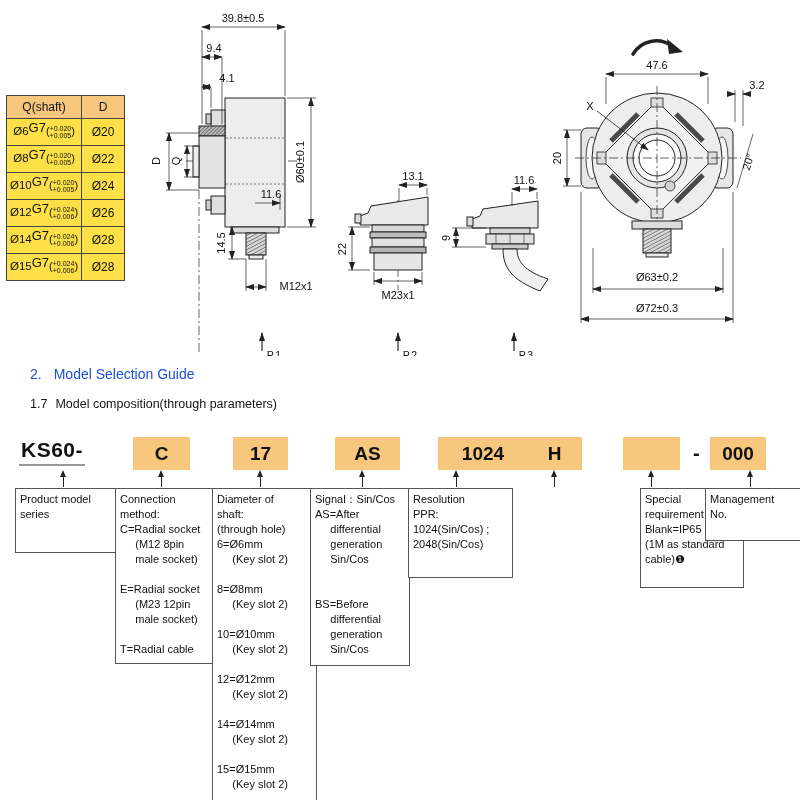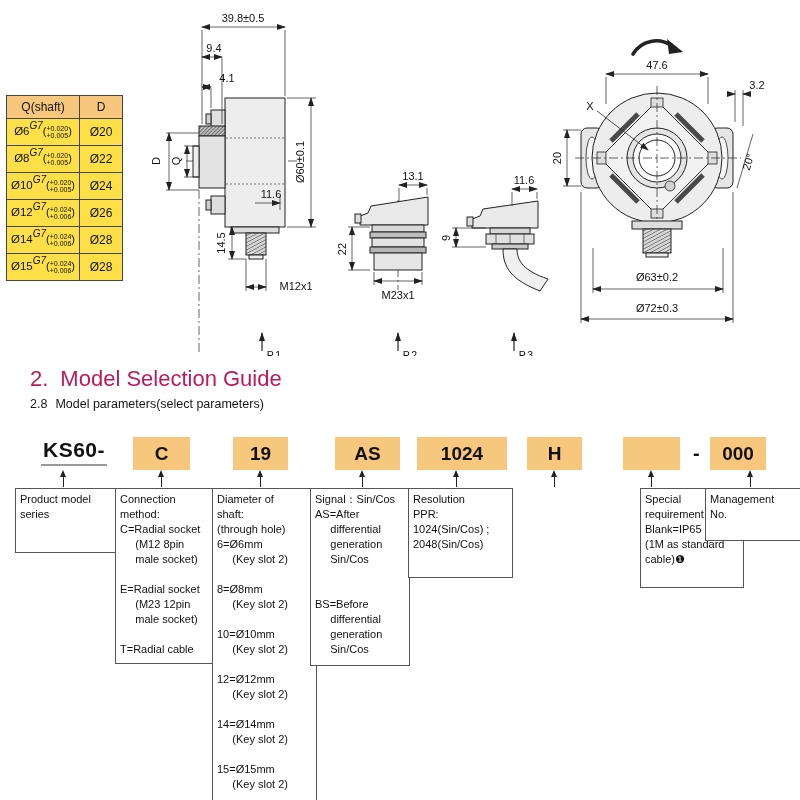--- a/index.html
+++ b/index.html
@@ -6,34 +6,34 @@
   .page{position:relative;width:800px;height:800px;background:#fff;overflow:hidden;
         font-family:"Liberation Sans","DejaVu Sans",sans-serif;color:#111;}
   
   .shaft-table{position:absolute;left:6px;top:72px;border-collapse:collapse;background:#fde047;margin-top:23px;}
   .shaft-table th,.shaft-table td{border:1px solid #444;text-align:center;vertical-align:middle;padding:0 3px;}
   .shaft-table th{height:22px;font-size:12px;font-weight:400;}
   .shaft-table td{height:26px;font-size:12px;}
   .qcol{width:66px;}
   .dcol{width:36px;}
   .qcell{font-size:11.5px;white-space:nowrap;display:flex;justify-content:center;}
-  .qcell sup{font-size:10px;margin-top:-5px;font-style:italic;}
+  .qcell sup{font-size:13px;margin-top:-5px;}
   .tols{display:inline-flex;flex-direction:column;font-size:7px;line-height:7.5px;text-align:left;}
   .paren{font-size:11px;}
   
   .drawings{position:absolute;left:0;top:0;}
   .dim{font-size:11px;fill:#111;text-anchor:middle;}
   .dim-s{font-size:10.5px;fill:#111;text-anchor:middle;}
   
-  .sec-title{position:absolute;left:30px;top:366px;font-size:22px;color:#be185d;}
+  .sec-title{position:absolute;left:30px;top:366px;font-size:14px;color:#1d4ed8;}
   .sec-title .num{margin-right:12px;}
   .sec-sub{position:absolute;left:30px;top:397px;font-size:12.5px;color:#151515;}
   .sec-sub .num{margin-right:8px;}
   
-  .model-prefix{position:absolute;left:41px;top:438px;font-size:21px;font-weight:bold;
+  .model-prefix{position:absolute;left:19px;top:438px;font-size:21px;font-weight:bold;
                 border-bottom:2px solid #9a9a9a;padding:0 2px 2px 2px;letter-spacing:.5px;}
   .seg{position:absolute;top:437px;height:33px;background:#F6C77C;display:flex;align-items:center;
        justify-content:center;font-size:19px;font-weight:bold;color:#111;}
   .model-dash{position:absolute;top:437px;height:33px;display:flex;align-items:center;
               font-size:20px;font-weight:bold;}
   .up-arrow{position:absolute;top:472px;height:15px;width:0;border-left:1.3px solid #222;}
   .up-arrow::before{content:"";position:absolute;top:-2px;left:-4px;width:0;height:0;
       border-left:3.5px solid transparent;border-right:3.5px solid transparent;border-bottom:7px solid #222;}
   
   .desc{position:absolute;top:488px;border:1px solid #555;background:#fff;font-size:11px;
@@ -349,28 +349,28 @@
           </td>
       <td>Ø28</td>
     </tr>
   </tbody>
     </table>
 
   <div class="sec-title">
     <span class="num">2.</span><span>Model Selection Guide</span>
   </div>
   <div class="sec-sub">
-    <span class="num">2.8</span><span>Model parameters(select parameters)</span>
+    <span class="num">1.7</span><span>Model composition(through parameters)</span>
   </div>
 
   <div class="model-prefix">KS60-</div>
   <div class="seg" style="left:133px;width:57px">C</div>
-  <div class="seg" style="left:233px;width:55px">19</div>
+  <div class="seg" style="left:233px;width:55px">17</div>
   <div class="seg" style="left:335px;width:65px">AS</div>
-  <div class="seg" style="left:417px;width:90px">1024</div>
+  <div class="seg" style="left:438px;width:90px">1024</div>
   <div class="seg" style="left:527px;width:55px">H</div>
   <div class="seg" style="left:623px;width:57px"></div>
   <div class="model-dash" style="left:693px">-</div>
   <div class="seg" style="left:710px;width:56px">000</div>
 
   <div class="up-arrow" style="left:63px"></div>
   <div class="up-arrow" style="left:161px"></div>
   <div class="up-arrow" style="left:260px"></div>
   <div class="up-arrow" style="left:362px"></div>
   <div class="up-arrow" style="left:456px"></div>

